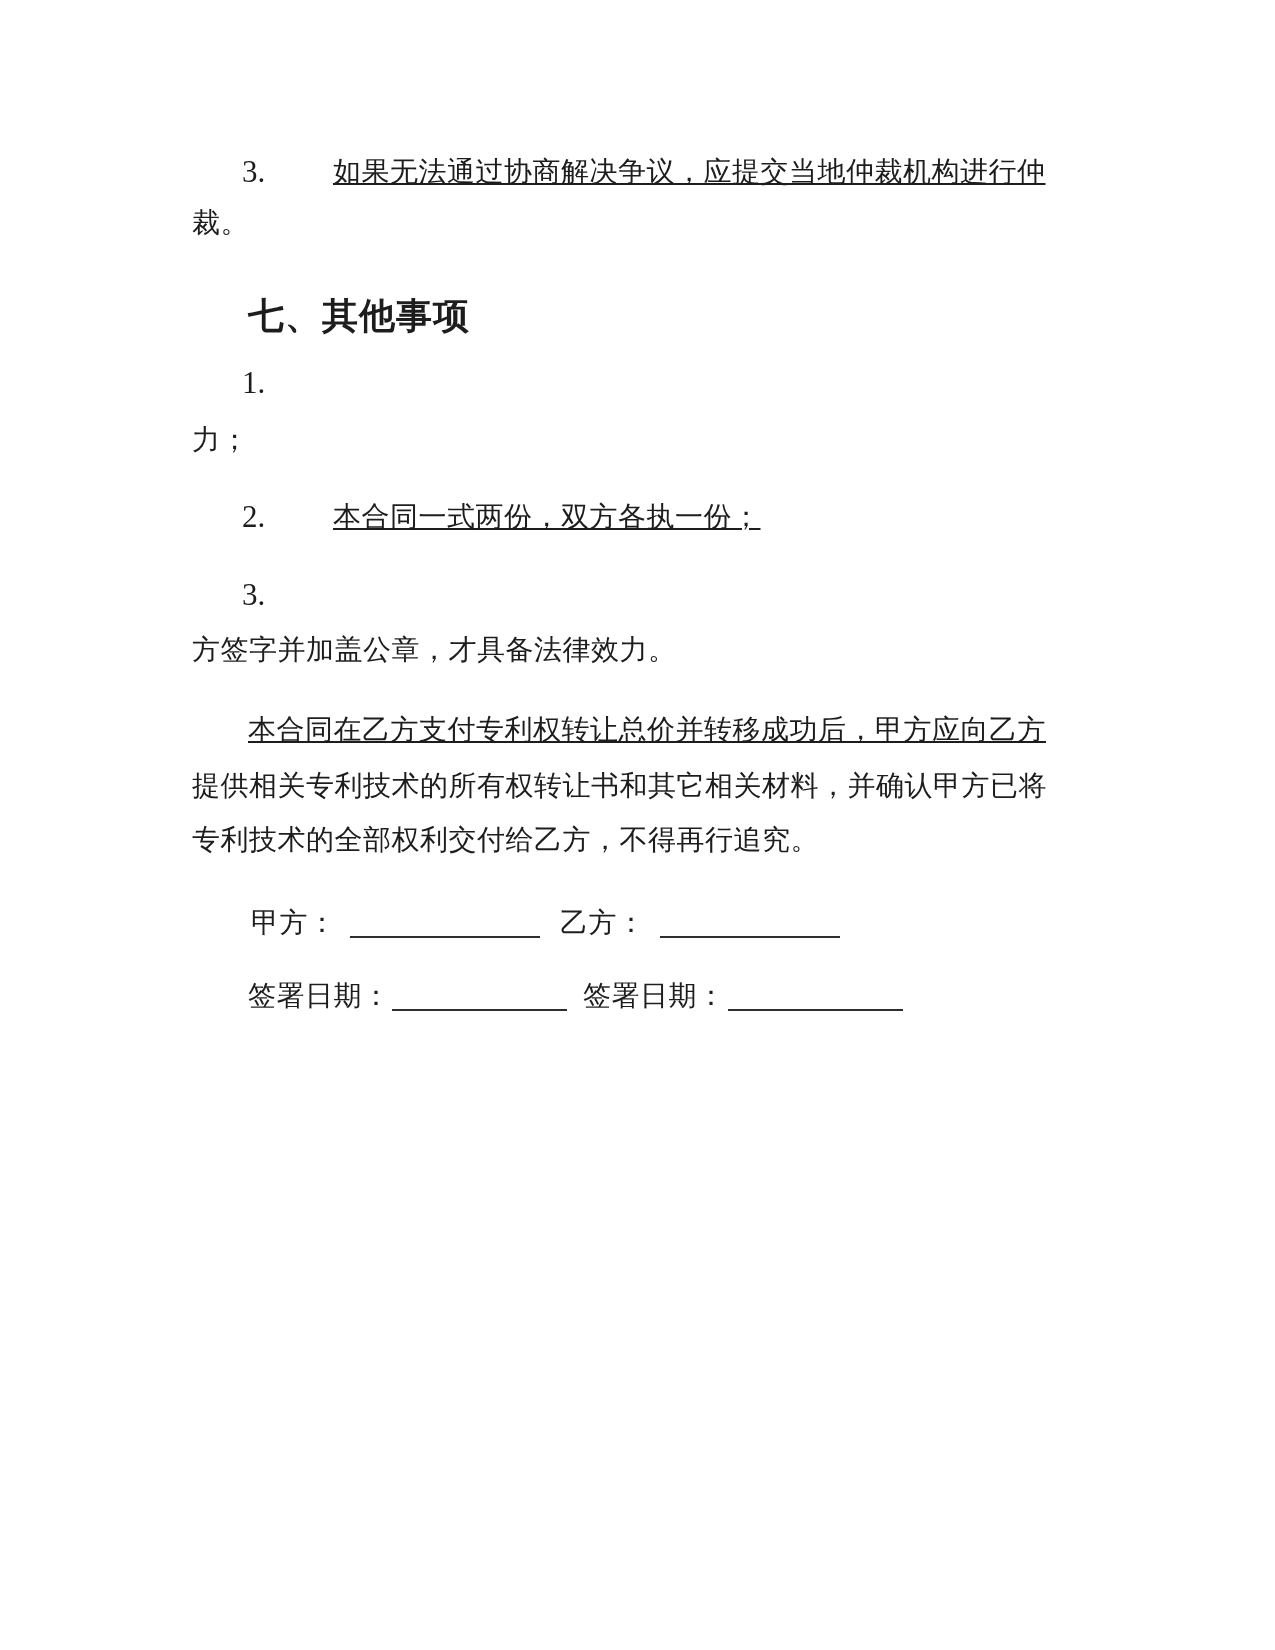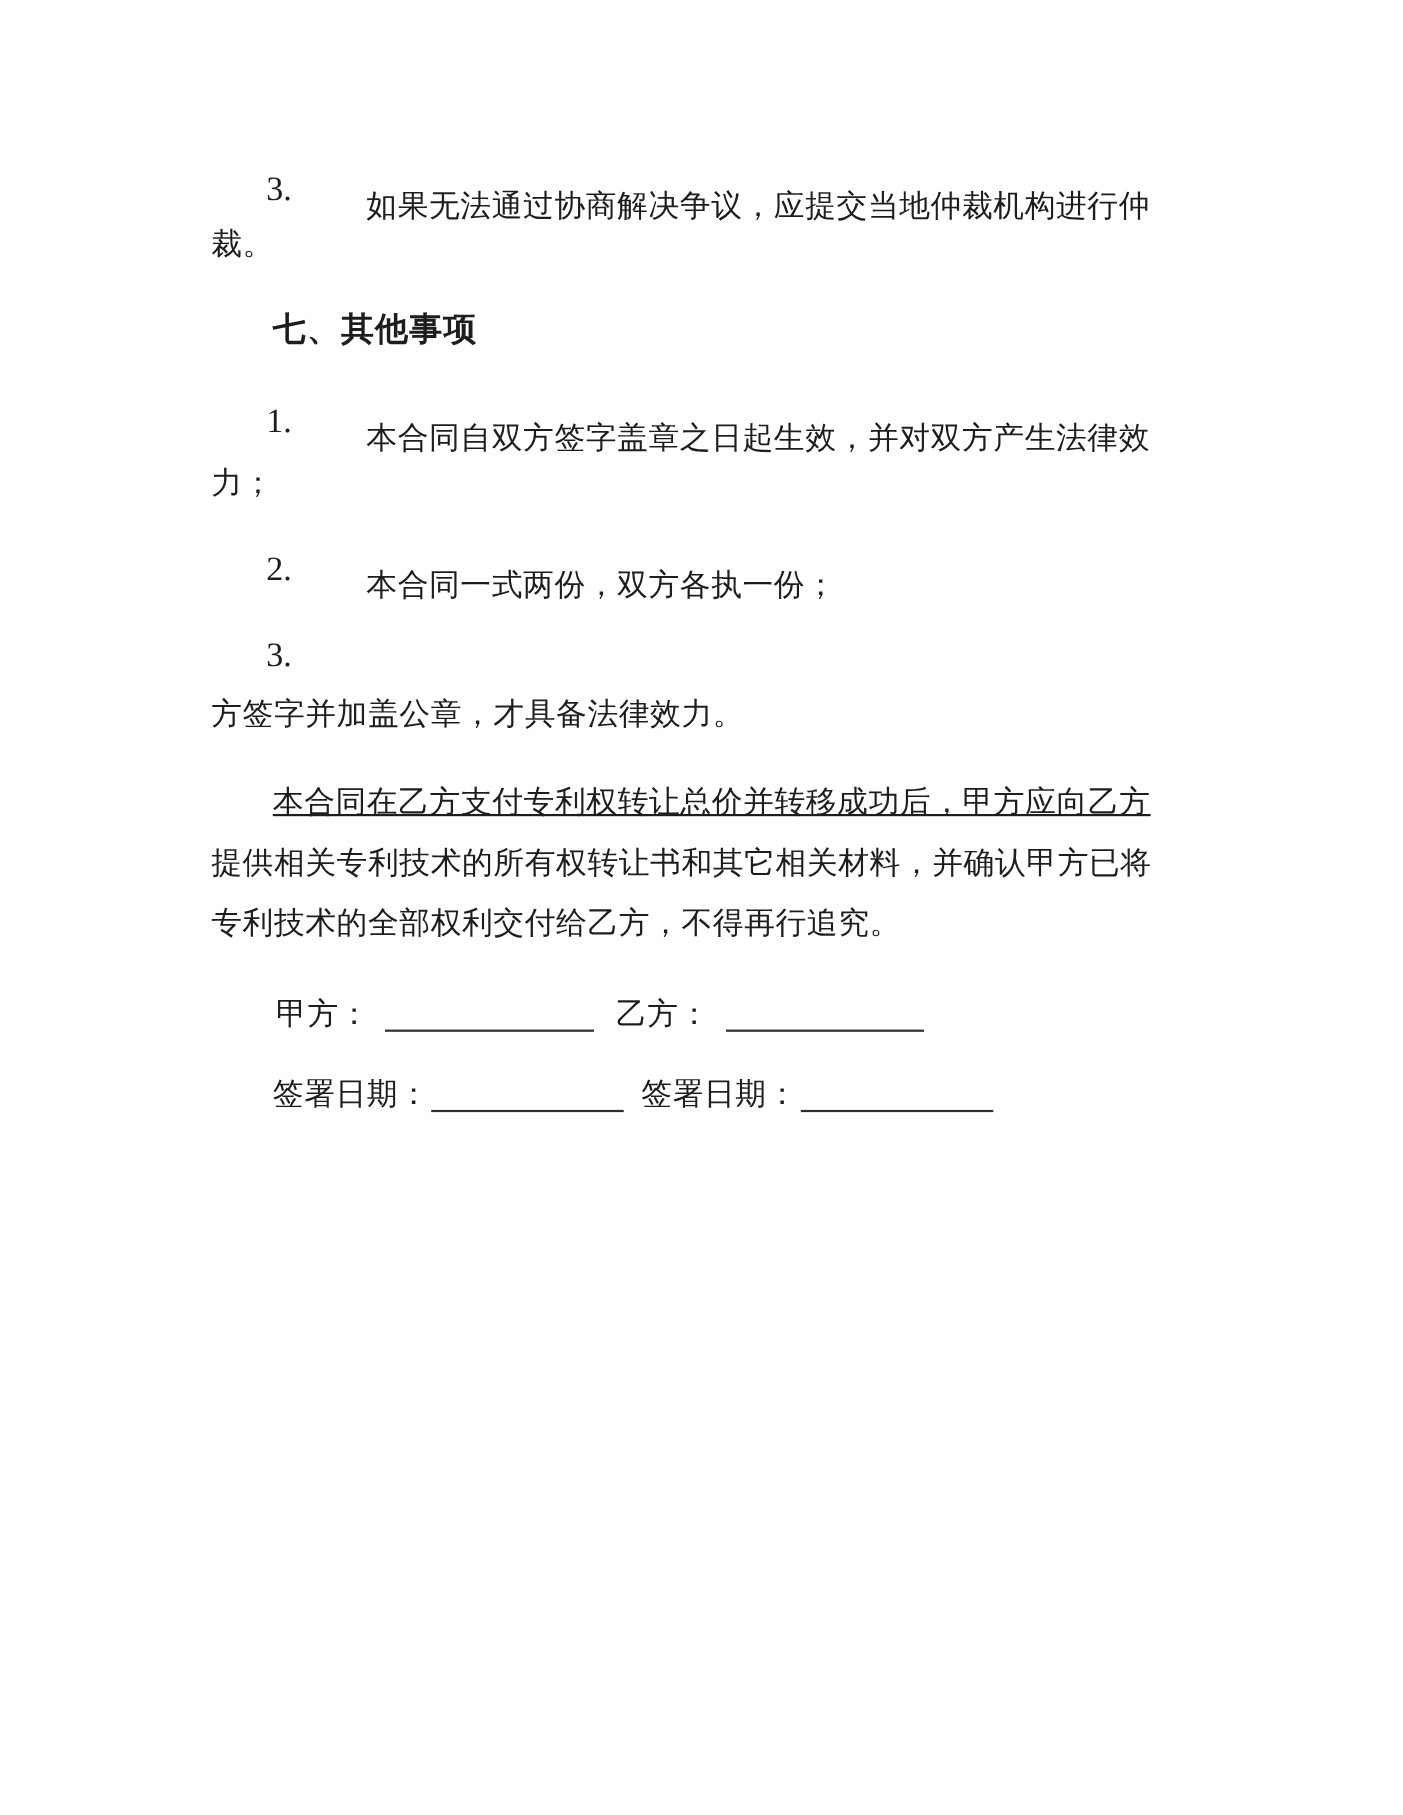--- a/index.html
+++ b/index.html
@@ -24,27 +24,27 @@
     letter-spacing: 0.5px;
   }
   .num {
     position: absolute;
     left: 242px;
     top: 0;
     font-size: 31px;
     letter-spacing: 0;
     font-family: "Liberation Serif", "DejaVu Serif", serif;
   }
-  .txt    { position: absolute; left: 333px; top: 16px; }
+  .txt    { position: absolute; left: 333px; top: 0; text-decoration: underline; }
   .cont   { position: absolute; left: 192px; top: 0; }
   .indent { position: absolute; left: 248px; top: 0; text-decoration: underline; }
   .heading {
-    position: absolute; left: 248px; top: 0;
+    position: absolute; left: 248px; top: 16px;
     font-weight: bold;
-    font-size: 30px;
+    font-size: 36px;
     letter-spacing: 1px;
   }
   .sig-label { position: absolute; top: 0; }
   .blank {
     position: absolute;
     top: 33px;
     height: 0;
     border-bottom: 2px solid #2e2e2e;
   }
 </style>
@@ -60,21 +60,20 @@
   <div class="line" style="top:203px">
     <span class="cont">裁。</span>
   </div>
 
   <div class="line" style="top:280px">
     <span class="heading">七、其他事项</span>
   </div>
 
   <div class="line" style="top:363px">
     <span class="num">1.</span>
-    <span class="txt">本合同自双方签字盖章之日起生效，并对双方产生法律效</span>
   </div>
   <div class="line" style="top:420px">
     <span class="cont">力；</span>
   </div>
 
   <div class="line" style="top:497px">
     <span class="num">2.</span>
     <span class="txt">本合同一式两份，双方各执一份；</span>
   </div>
 

